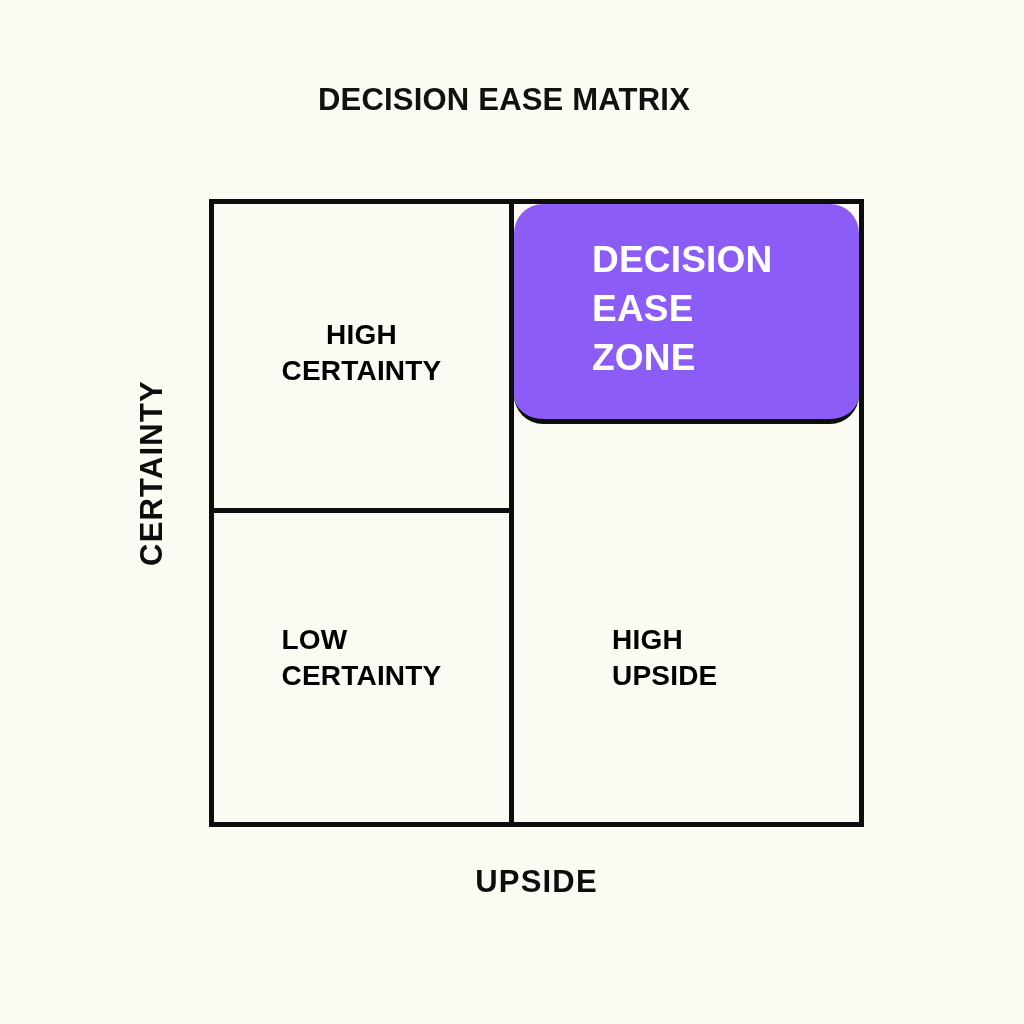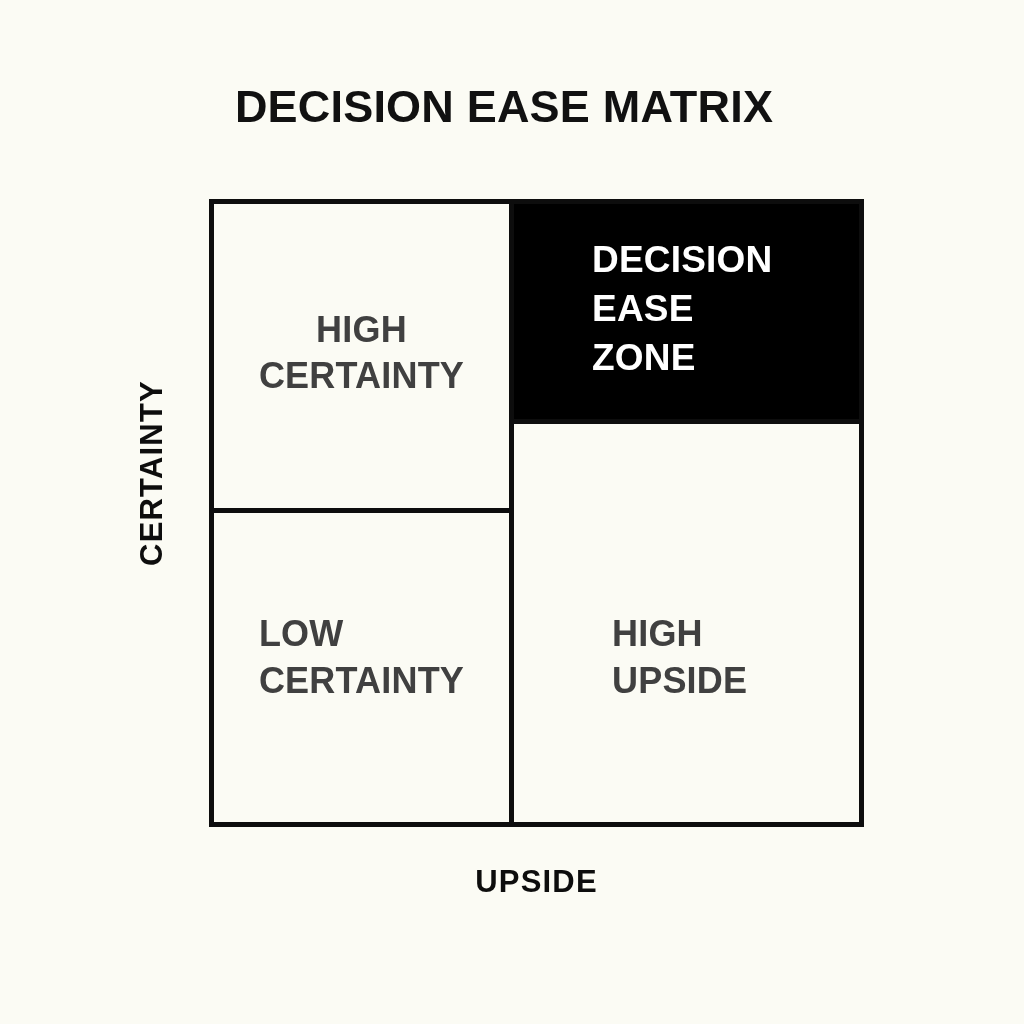--- a/index.html
+++ b/index.html
@@ -21,21 +21,21 @@
     background: #fbfbf4;
   }
 
   
   #title {
     position: absolute;
     left: 0;
     top: 84px;
     width: 1008px;
     text-align: center;
-    font-size: 45px;
+    font-size: 31px;
     font-weight: 700;
     letter-spacing: 0.2px;
     color: #111111;
     line-height: 1;
     white-space: nowrap;
   }
 
   
   #matrix {
     position: absolute;
@@ -51,25 +51,25 @@
   .quadrant {
     position: absolute;
     box-sizing: border-box;
     display: flex;
     align-items: center;
     justify-content: center;
     overflow: hidden;
   }
 
   .q-text {
-    font-size: 36px;
+    font-size: 28px;
     font-weight: 700;
     line-height: 1.28;
     letter-spacing: 0.2px;
-    color: #404040;
+    color: #000000;
     white-space: pre-line;
   }
 
   
   #q-top-left {
     left: 0;
     top: 0;
     width: 300px;
     height: 309px;
     border-right: 5px solid #0d0d0d;
@@ -80,22 +80,23 @@
     transform: translateY(-3px);
   }
 
   
   #q-top-right {
     left: 300px;
     top: 0;
     width: 345px;
     height: 220px;
     border-bottom: 5px solid #0d0d0d;
-    background: #000000;
+    background: #8b5cf6;
     justify-content: flex-start;
+    border-radius: 29px;
   }
   #q-top-right .q-text {
     color: #ffffff;
     text-align: left;
     font-size: 37px;
     line-height: 1.32;
     margin-left: 78px;
     transform: translateY(-2px);
   }
 

